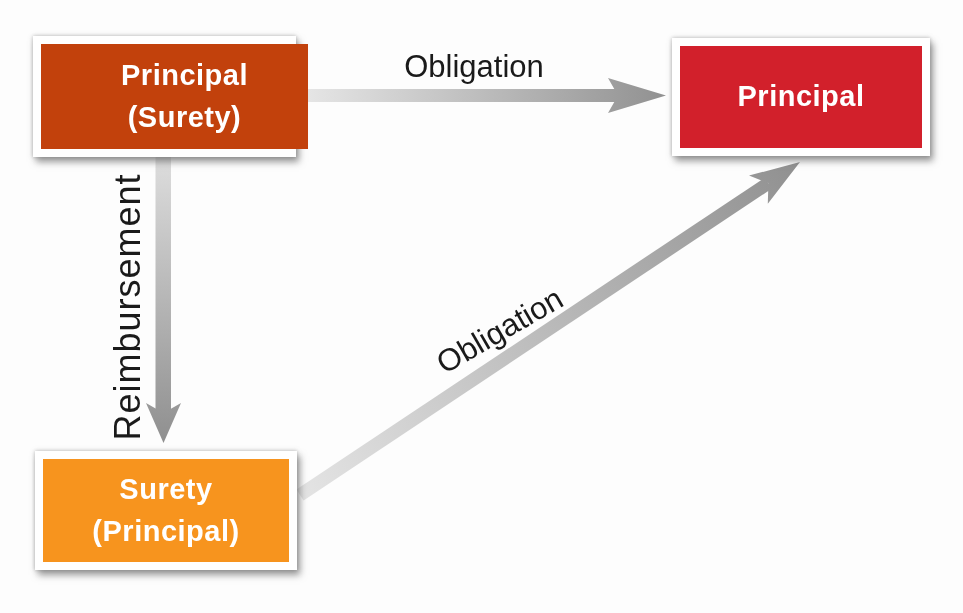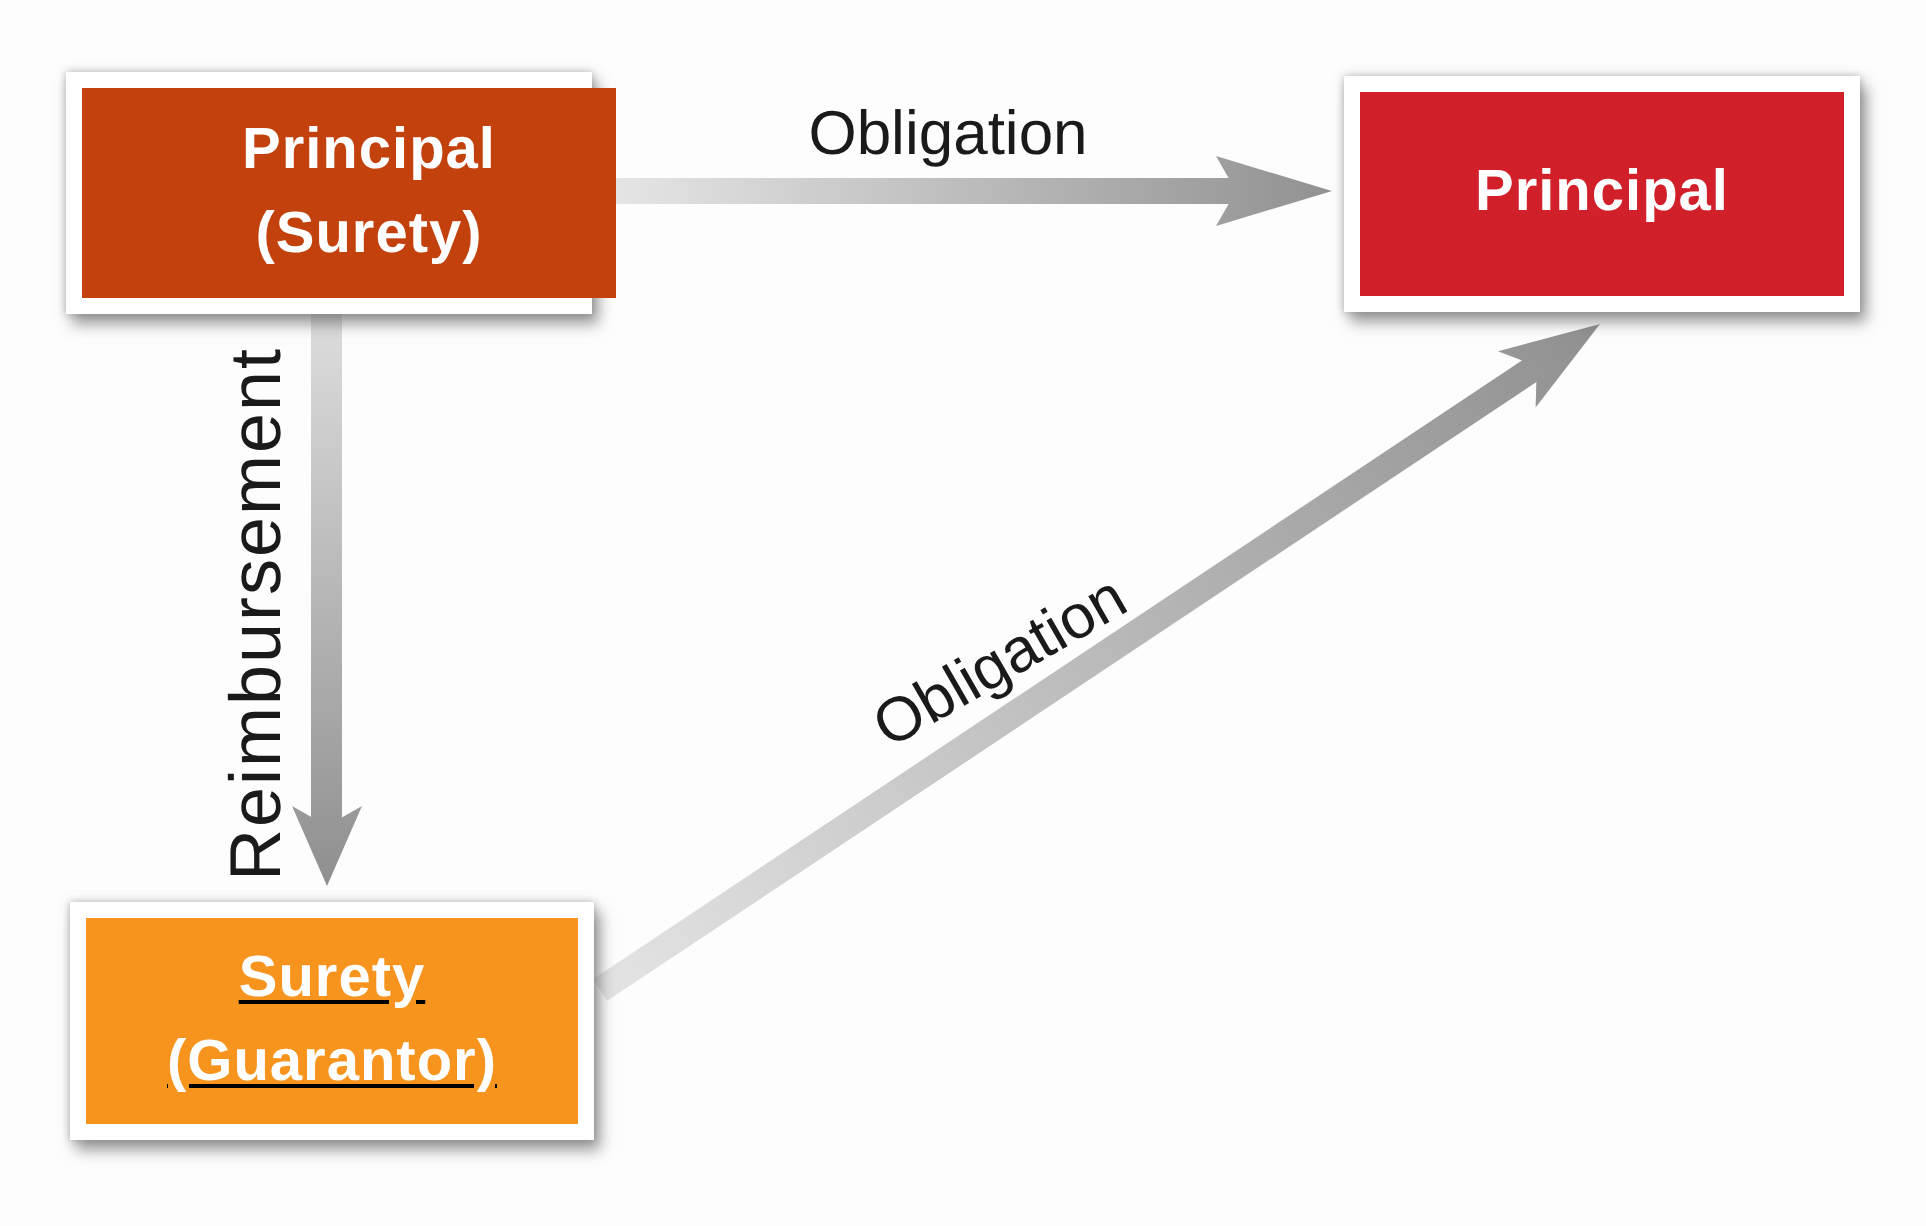--- a/index.html
+++ b/index.html
@@ -42,21 +42,21 @@
   .node-line {
     color: #ffffff;
     font-weight: 700;
     font-size: 29px;
     line-height: 1.42;
     letter-spacing: 0.5px;
     white-space: nowrap;
   }
   .node.principal { left: 33px;  top: 36px;  width: 263px; height: 121px; }
   .node.creditor  { left: 672px; top: 38px;  width: 258px; height: 118px; }
-  .node.surety    { left: 35px;  top: 451px; width: 262px; height: 119px; text-decoration: underline; }
+  .node.surety    { left: 35px;  top: 451px; width: 262px; height: 119px; }
 
   
   .arrow-label {
     position: absolute;
     z-index: 2;
     color: #1a1a1a;
     white-space: nowrap;
   }
   .arrow-label.h {
     left: 474px;
@@ -130,17 +130,17 @@
 
   <div class="node creditor">
     <div class="node-fill" style="background-color: rgb(210, 32, 43);">
       <span class="node-line">Principal</span>
     </div>
   </div>
 
   <div class="node surety">
     <div class="node-fill" style="background-color: rgb(247, 148, 30);">
       <span class="node-line">Surety</span>
-      <span class="node-line">(Guarantor)</span>
+      <span class="node-line">(Principal)</span>
     </div>
   </div>
 
 </div>
 
 </body></html>

